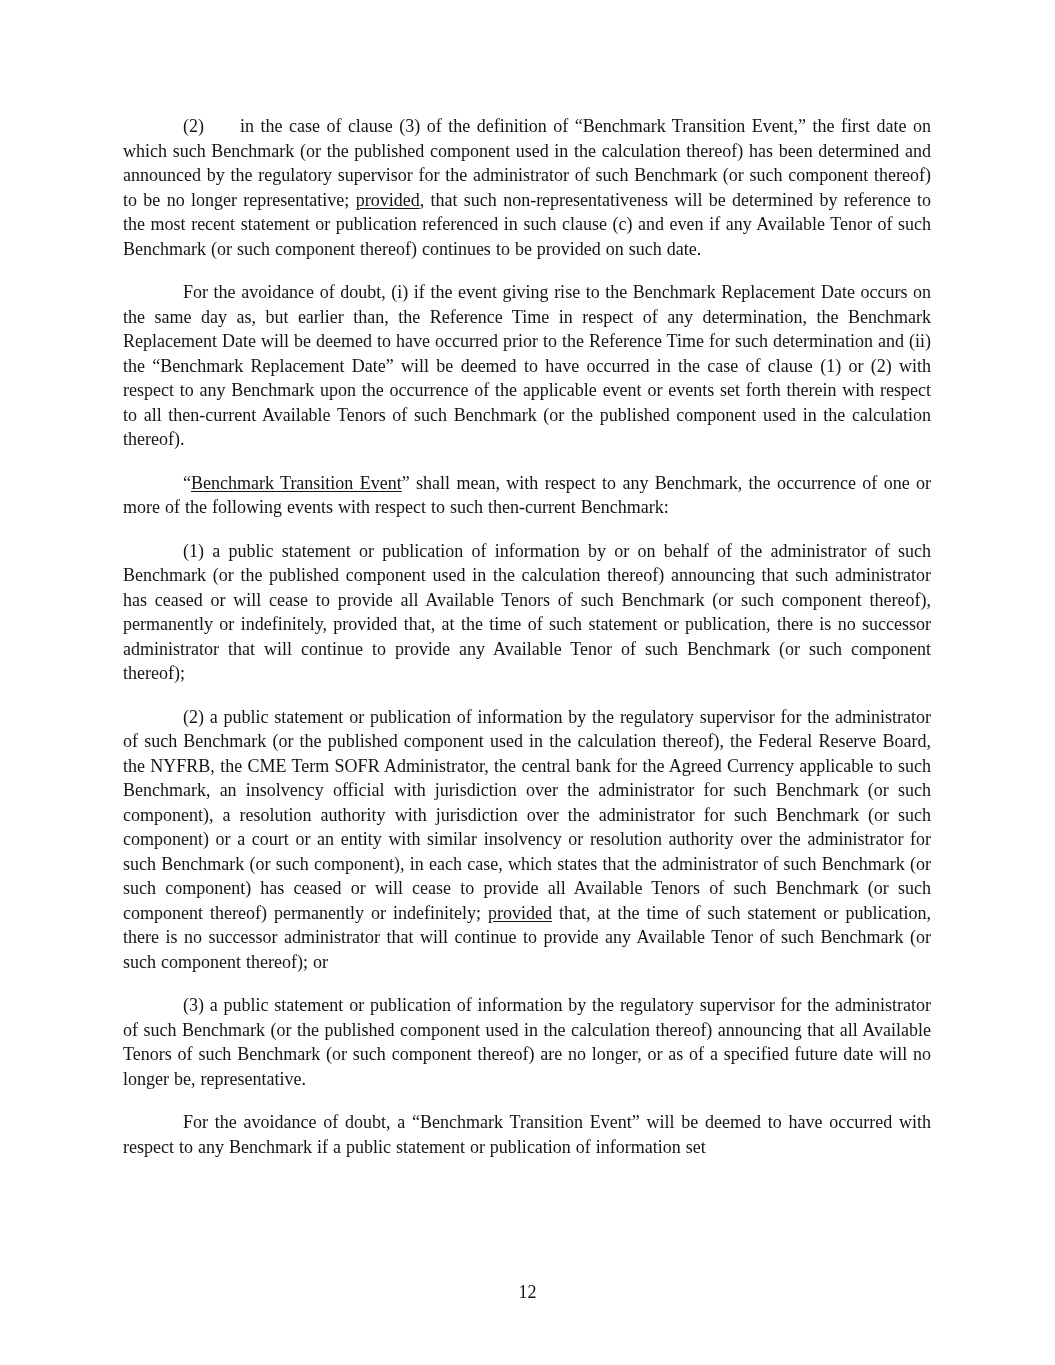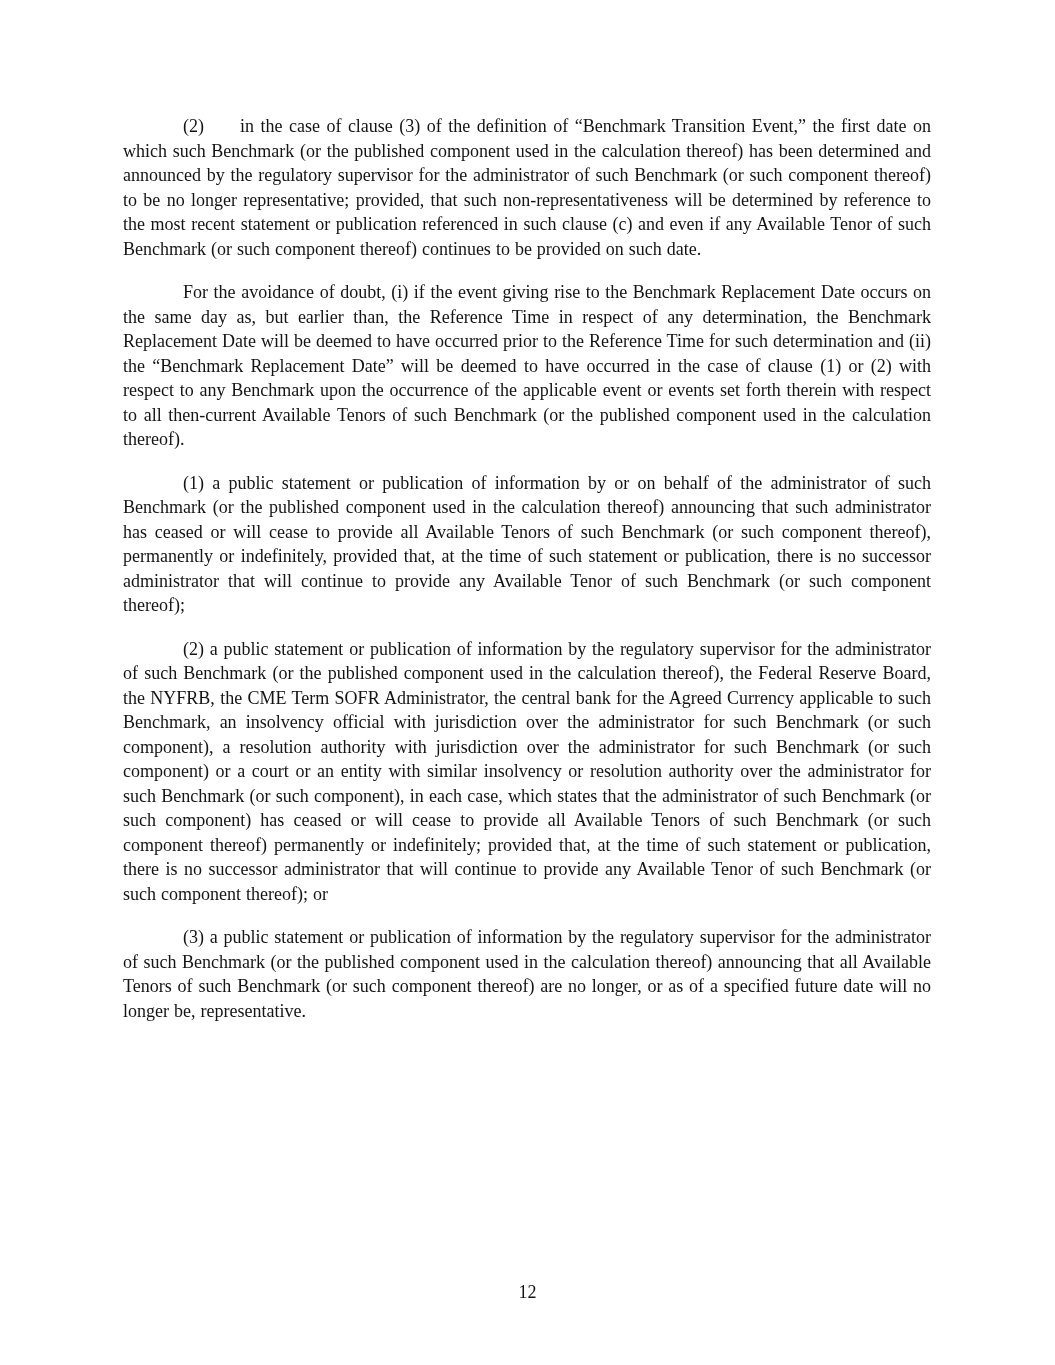--- a/index.html
+++ b/index.html
@@ -28,20 +28,21 @@
     text-indent: 60px;
     font-size: 18px;
     line-height: 24.5px;
     word-spacing: 0.5px;
   }
   .tab {
     display: inline-block;
     width: 36px;
   }
   .u {
+    text-decoration: underline;
     text-underline-offset: 2px;
   }
   .page-number {
     position: absolute;
     left: 0;
     top: 1280px;
     width: 100%;
     text-align: center;
     font-size: 18px;
     line-height: 24px;
@@ -50,24 +51,26 @@
 </head>
 <body>
 
 <div class="page">
   <div class="content">
 
     <p class="para"><span>(2)</span><span class="tab"></span><span>in the case of clause (3) of the definition of “Benchmark Transition Event,” the first date on which such Benchmark (or the published component used in the calculation thereof) has been determined and announced by the regulatory supervisor for the administrator of such Benchmark (or such component thereof) to be no longer representative; </span><span class="u">provided</span><span>, that such non-representativeness will be determined by reference to the most recent statement or publication referenced in such clause (c) and even if any Available Tenor of such Benchmark (or such component thereof) continues to be provided on such date.</span></p>
 
     <p class="para"><span>For the avoidance of doubt, (i) if the event giving rise to the Benchmark Replacement Date occurs on the same day as, but earlier than, the Reference Time in respect of any determination, the Benchmark Replacement Date will be deemed to have occurred prior to the Reference Time for such determination and (ii) the “Benchmark Replacement Date” will be deemed to have occurred in the case of clause (1) or (2) with respect to any Benchmark upon the occurrence of the applicable event or events set forth therein with respect to all then-current Available Tenors of such Benchmark (or the published component used in the calculation thereof).</span></p>
 
+    <p class="para"><span>“</span><span class="u">Benchmark Transition Event</span><span>” shall mean, with respect to any Benchmark, the occurrence of one or more of the following events with respect to such then-current Benchmark:</span></p>
 
     <p class="para"><span>(1) a public statement or publication of information by or on behalf of the administrator of such Benchmark (or the published component used in the calculation thereof) announcing that such administrator has ceased or will cease to provide all Available Tenors of such Benchmark (or such component thereof), permanently or indefinitely, provided that, at the time of such statement or publication, there is no successor administrator that will continue to provide any Available Tenor of such Benchmark (or such component thereof);</span></p>
 
     <p class="para"><span>(2) a public statement or publication of information by the regulatory supervisor for the administrator of such Benchmark (or the published component used in the calculation thereof), the Federal Reserve Board, the NYFRB, the CME Term SOFR Administrator, the central bank for the Agreed Currency applicable to such Benchmark, an insolvency official with jurisdiction over the administrator for such Benchmark (or such component), a resolution authority with jurisdiction over the administrator for such Benchmark (or such component) or a court or an entity with similar insolvency or resolution authority over the administrator for such Benchmark (or such component), in each case, which states that the administrator of such Benchmark (or such component) has ceased or will cease to provide all Available Tenors of such Benchmark (or such component thereof) permanently or indefinitely; </span><span class="u">provided</span><span> that, at the time of such statement or publication, there is no successor administrator that will continue to provide any Available Tenor of such Benchmark (or such component thereof); or</span></p>
 
     <p class="para"><span>(3) a public statement or publication of information by the regulatory supervisor for the administrator of such Benchmark (or the published component used in the calculation thereof) announcing that all Available Tenors of such Benchmark (or such component thereof) are no longer, or as of a specified future date will no longer be, representative.</span></p>
 
+    <p class="para"><span>For the avoidance of doubt, a “Benchmark Transition Event” will be deemed to have occurred with respect to any Benchmark if a public statement or publication of information set</span></p>
 
   </div>
 
   <div class="page-number">12</div>
 </div>
 
 </body></html>

